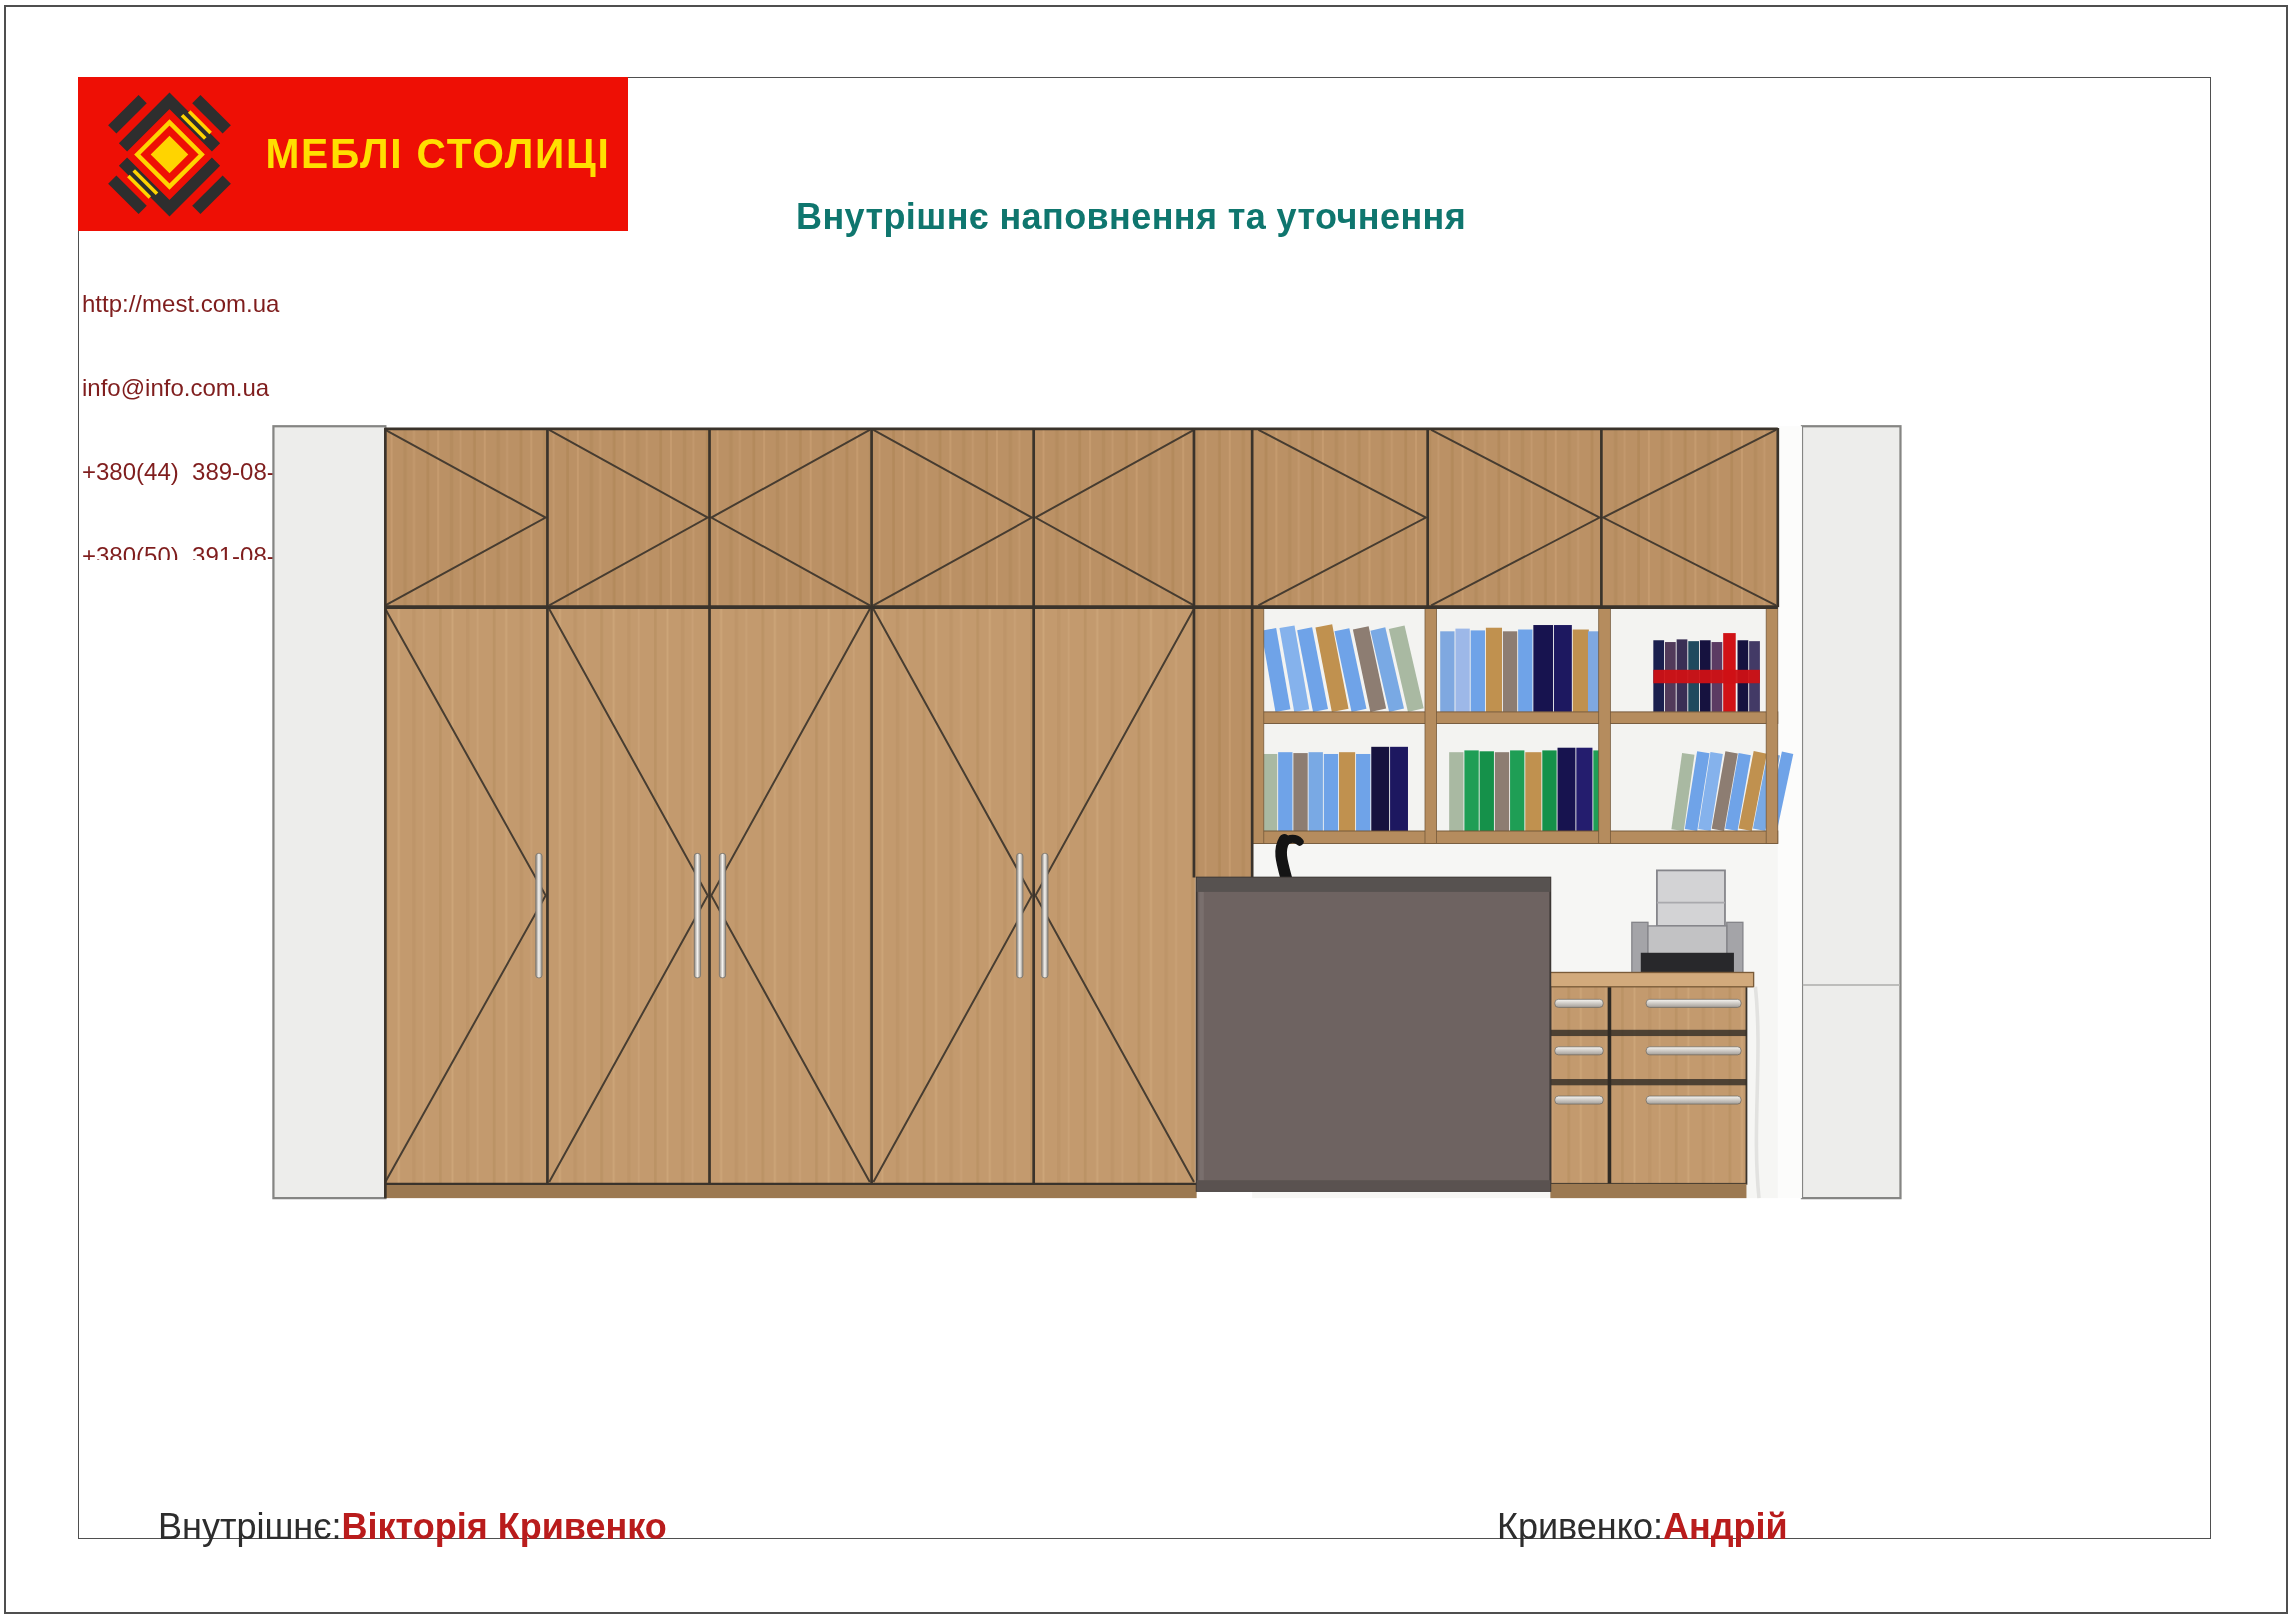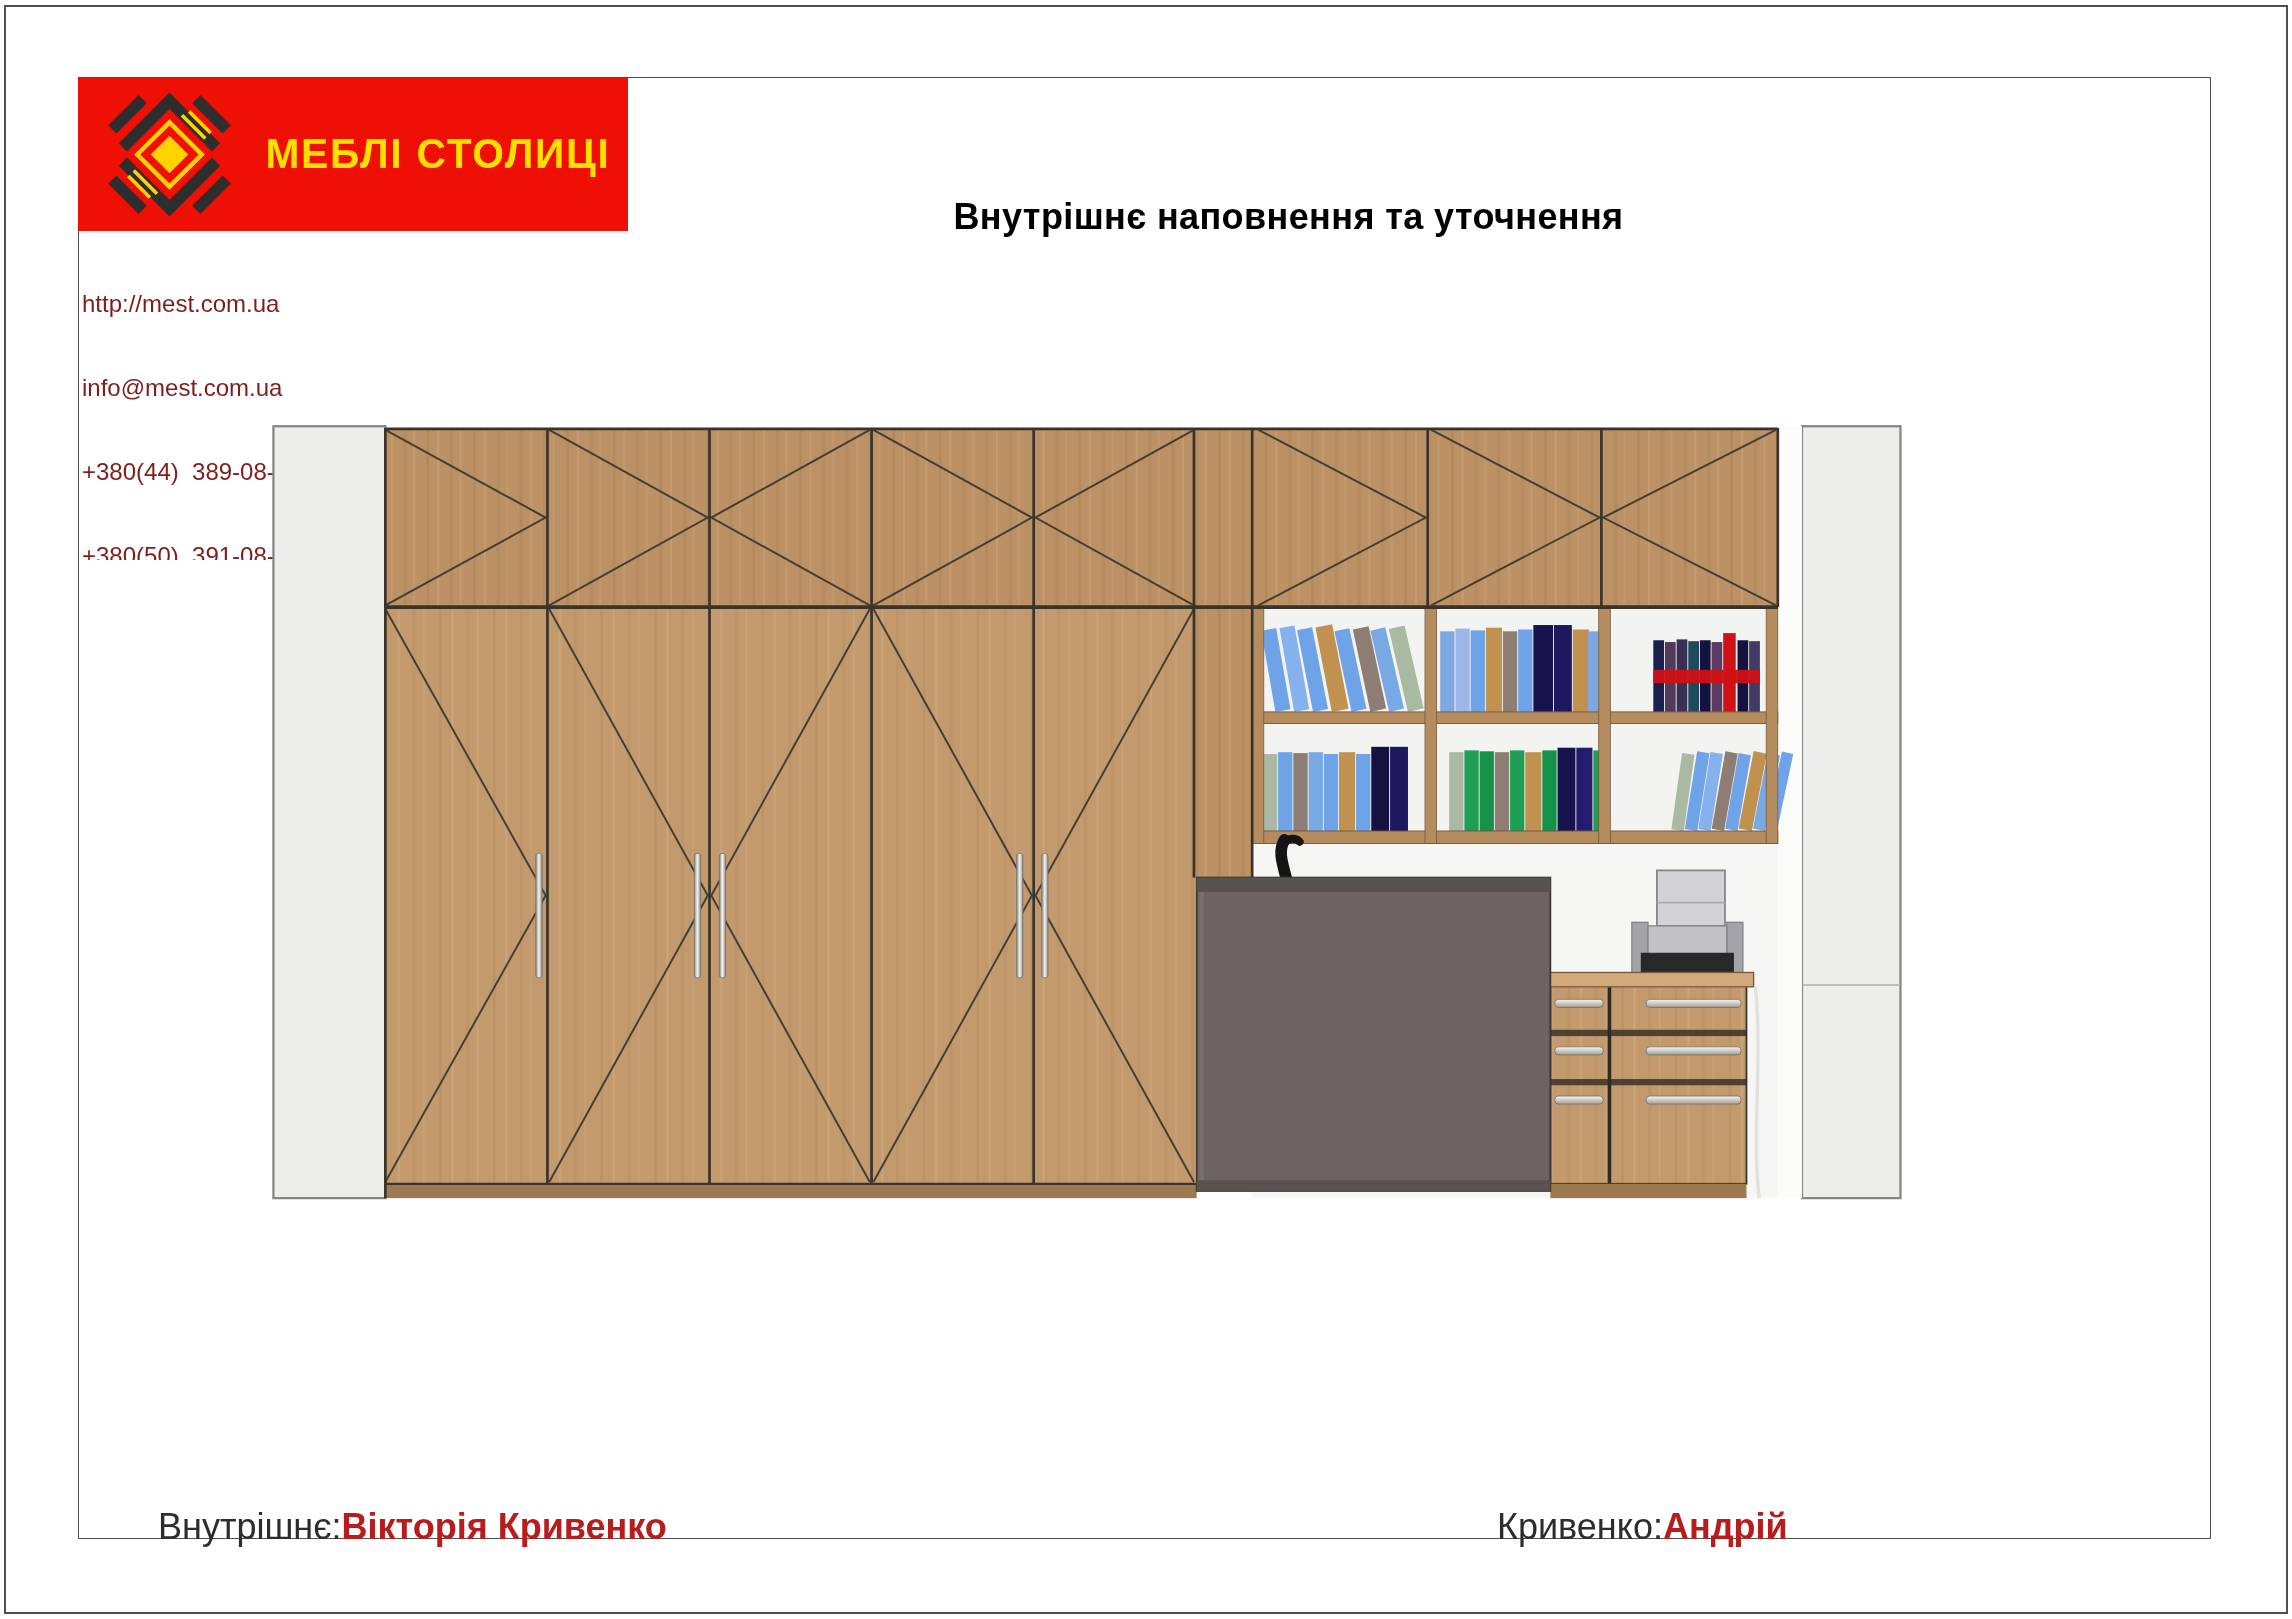--- a/index.html
+++ b/index.html
@@ -13,22 +13,22 @@
         background:#ee0f05;}
   .logo-mark{position:absolute;left:10.7px;top:3.6px;}
   .logo-text{position:absolute;left:179px;top:0;width:362px;height:154px;
         display:flex;align-items:center;justify-content:center;
         color:#ffdf00;font-size:42px;font-weight:bold;letter-spacing:1.8px;
         transform:scaleX(.97);white-space:nowrap;}
   .contacts{position:absolute;left:82px;top:234px;color:#7f1d1d;font-size:24px;
         line-height:28px;white-space:pre;}
   .contact-line{height:28px;}
   .contact-clip{height:18px;overflow:hidden;}
-  .doc-title{position:absolute;left:854px;top:196px;width:869px;text-align:center;
-        font-size:36px;font-weight:bold;color:#000000;letter-spacing:0.4px;}
+  .doc-title{position:absolute;left:796px;top:196px;width:869px;
+        font-size:36px;font-weight:bold;color:#0f766e;letter-spacing:0.4px;}
   .drawing-svg{position:absolute;left:0;top:0;}
   .footer{position:absolute;top:1506px;font-size:36px;color:#2d2d2d;white-space:nowrap;}
   .footer .name{font-weight:bold;color:#b91c1c;}
   .footer-left{left:158px;}
   .footer-right{left:1497px;}
 </style>
 </head>
 <body>
 
 <div class="page">
@@ -56,21 +56,21 @@
         <path d="M -40,18 L -14,44" stroke-width="4"></path>
         <path d="M -46,24 L -22,48" stroke-width="4"></path>
       </g>
       <path d="M -21,0 L 0,-21 L 21,0 L 0,21 Z" fill="#ffd400" stroke="none"></path>
     </svg>
     <div class="logo-text">МЕБЛІ СТОЛИЦІ</div>
   </div>
 
   <div class="contacts">
     <div class="contact-line">http://mest.com.ua</div>
-    <div class="contact-line">info@mest.com.ua</div>
+    <div class="contact-line">info@info.com.ua</div>
     <div class="contact-line">+380(44)  389-08-16</div>
     <div class="contact-line contact-clip">+380(50)  391-08-16</div>
   </div>
 
   <div class="doc-title">Внутрішнє наповнення та уточнення</div>
 
   <svg class="drawing-svg" width="2293" height="1619" viewBox="0 0 2560 1808">
     <defs>
       <pattern id="woodU" width="52" height="260" patternUnits="userSpaceOnUse">
         <rect width="52" height="260" fill="#bb9165"></rect>

